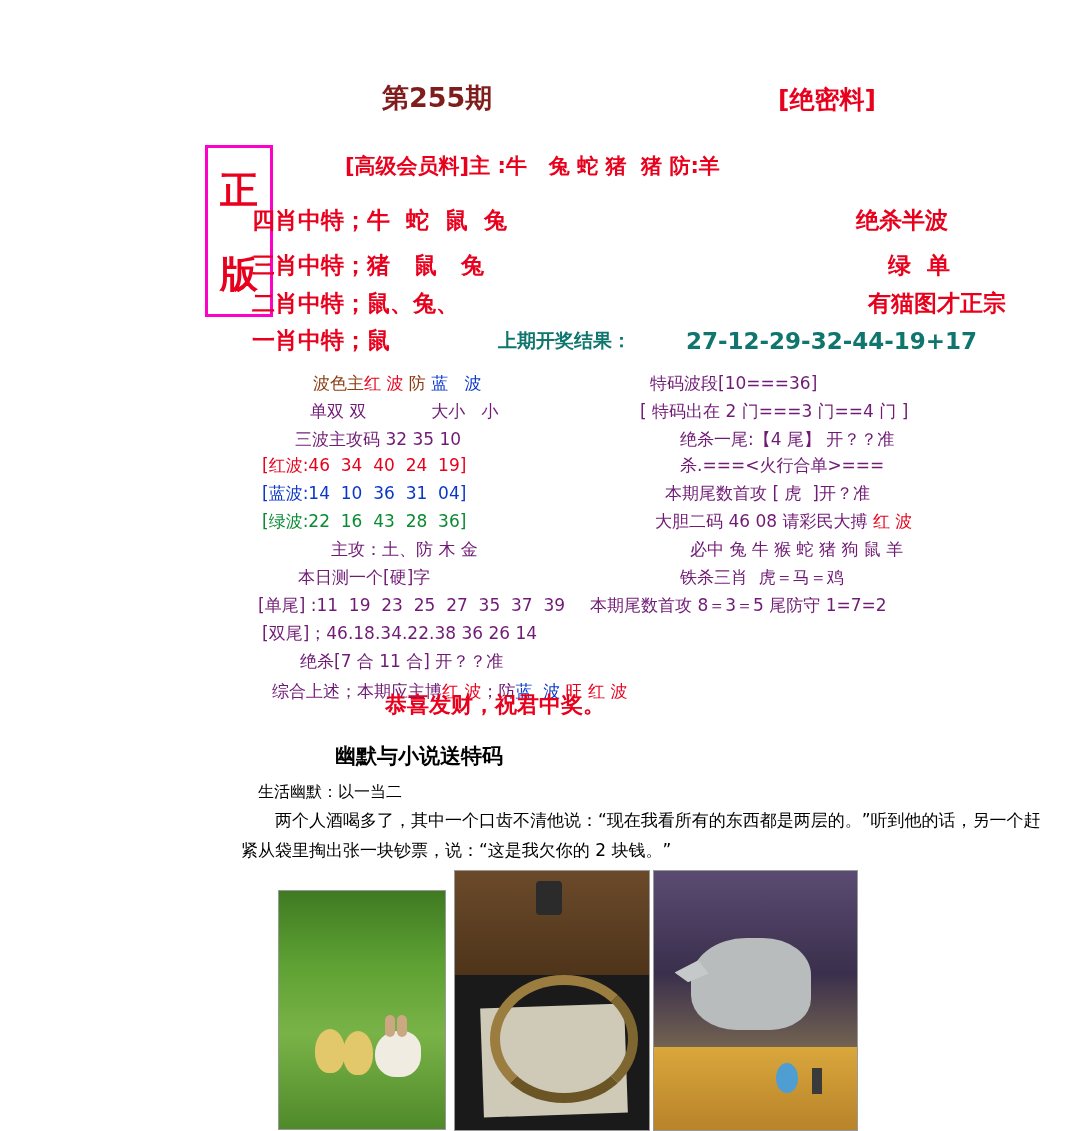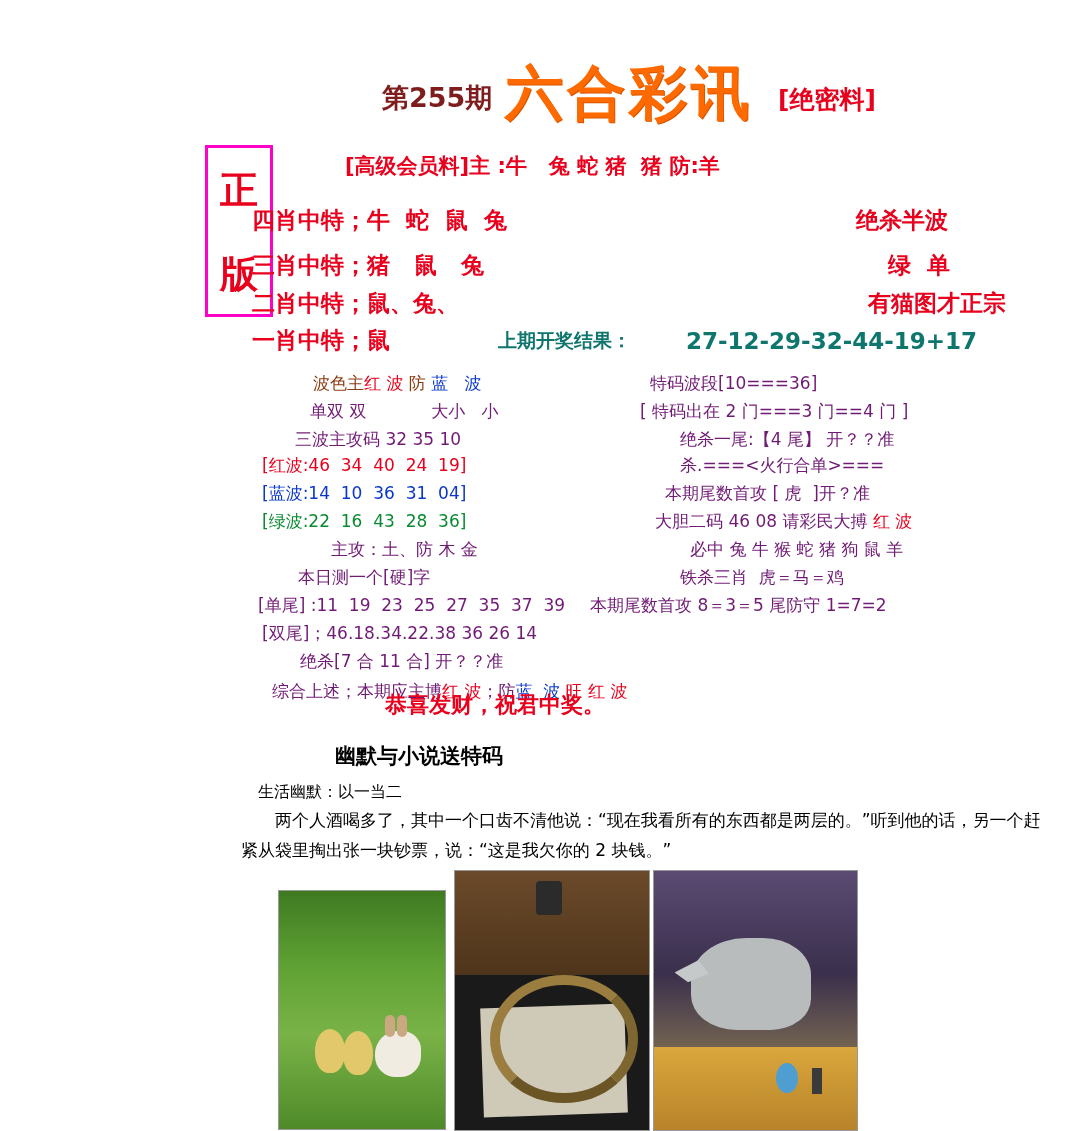--- a/index.html
+++ b/index.html
@@ -276,21 +276,20 @@
   .p3 .egg  { position:absolute; left:60%; top:74%; width:22px; height:30px;
               border-radius:50% 50% 48% 48%; background:#4f9ed1; }
   .p3 .man  { position:absolute; left:78%; top:76%; width:10px; height:26px;
               background:#3a3a3a; }
 </style>
 </head>
 <body>
 
 <div class="header">
   <div class="issue">第255期</div>
-  <div class="big-title">六合彩讯</div>
   <div class="sub-title">[绝密料]</div>
 </div>
 
 <div class="stamp">
   <span>正</span>
   <span>版</span>
 </div>
 
 <div class="member-line">[高级会员料]主 :牛   兔 蛇 猪  猪 防:羊</div>
 

